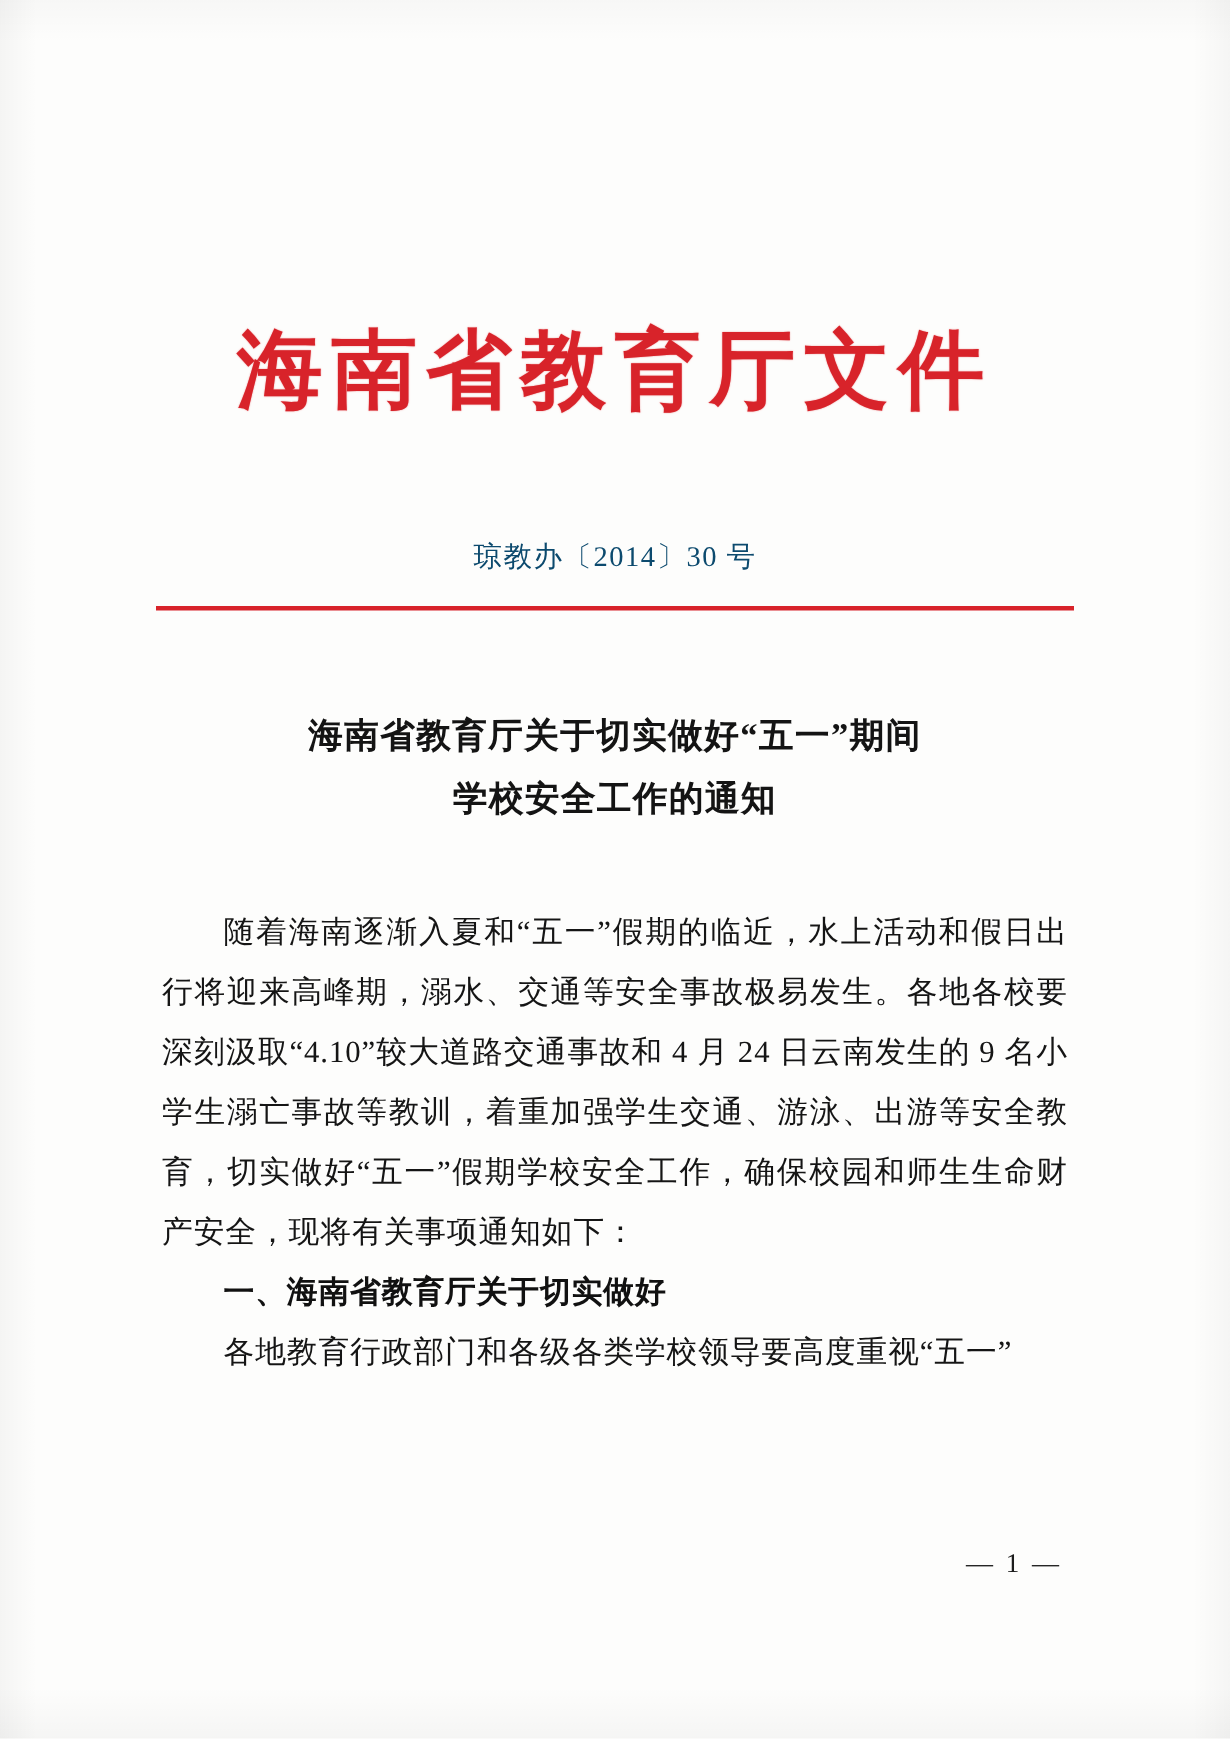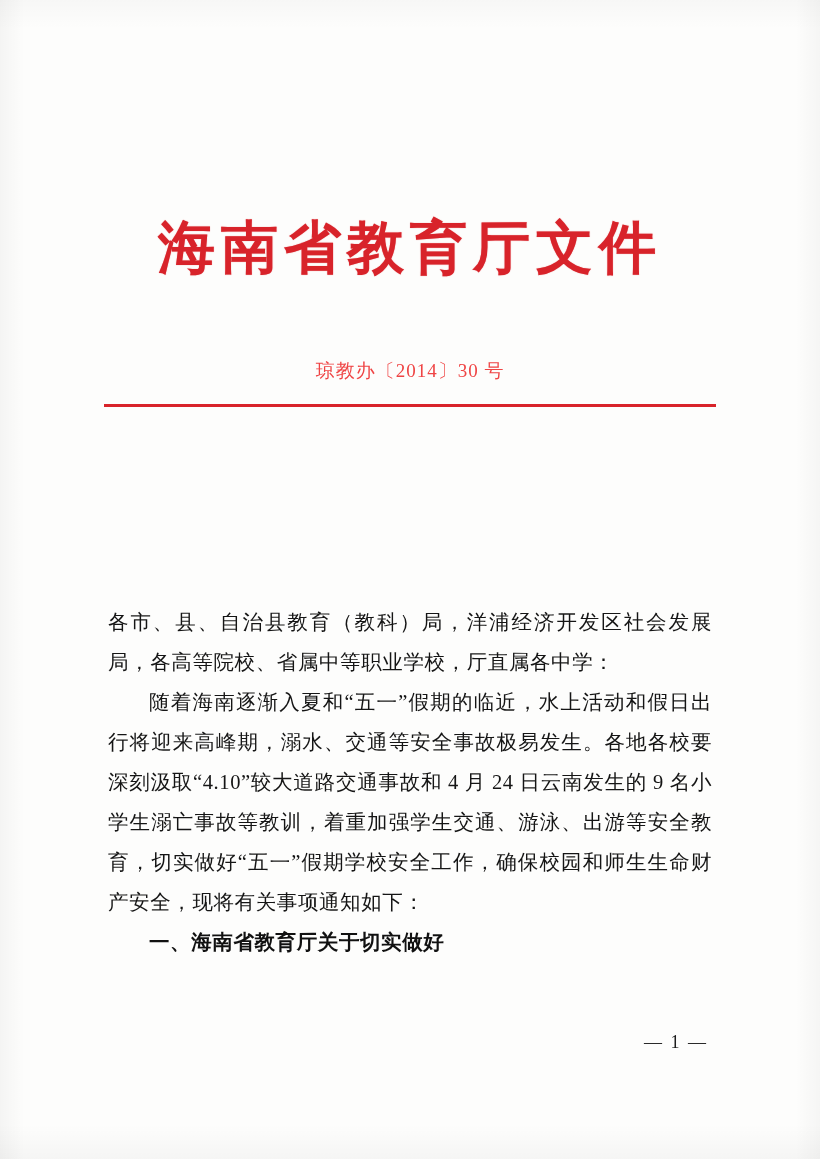--- a/index.html
+++ b/index.html
@@ -57,21 +57,21 @@
     text-shadow: 0 0 1px rgba(216,35,42,0.6);
   }
   .doc-number {
     position: absolute;
     top: 358px;
     left: 0;
     width: 604px;
     text-align: center;
     font-size: 19px;
     letter-spacing: 1px;
-    color: #ef4444;
+    color: #0c4a6e;
     font-family: "Liberation Serif", serif;
   }
   .red-rule {
     position: absolute;
     top: 404px;
     left: -4px;
     width: 612px;
     height: 2.5px;
     background: #d8232a;
   }
@@ -133,25 +133,29 @@
 
 <div class="page">
   <div class="content">
 
     <div class="doc-title">海南省教育厅文件</div>
 
     <div class="doc-number">琼教办〔2014〕30 号</div>
 
     <div class="red-rule"></div>
 
+    <div class="subject">
+      <span>海南省教育厅关于切实做好“五一”期间</span>
+      <span class="line2">学校安全工作的通知</span>
+    </div>
 
     <div class="body-block">
-      <p class="para">各市、县、自治县教育（教科）局，洋浦经济开发区社会发展局，各高等院校、省属中等职业学校，厅直属各中学：</p>
 
       <p class="para indent">随着海南逐渐入夏和“五一”假期的临近，水上活动和假日出行将迎来高峰期，溺水、交通等安全事故极易发生。各地各校要深刻汲取“4.10”较大道路交通事故和 4 月 24 日云南发生的 9 名小学生溺亡事故等教训，着重加强学生交通、游泳、出游等安全教育，切实做好“五一”假期学校安全工作，确保校园和师生生命财产安全，现将有关事项通知如下：</p>
 
       <p class="heading-1">一、海南省教育厅关于切实做好</p>
 
+      <p class="para indent">各地教育行政部门和各级各类学校领导要高度重视“五一”</p>
     </div>
 
     <div class="page-number">— 1 —</div>
   </div>
 </div>
 
 </body></html>

